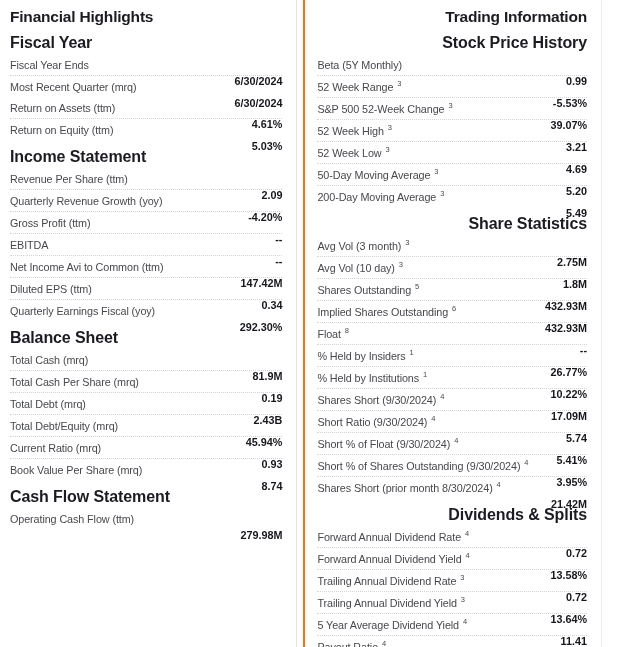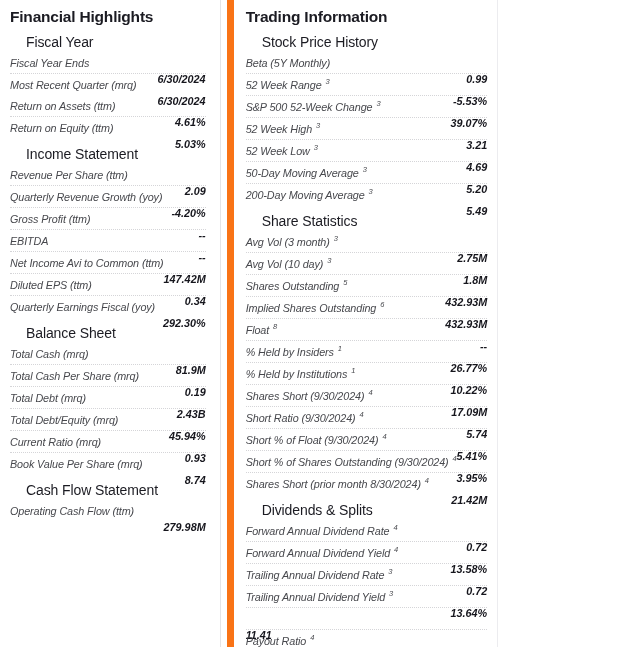--- a/index.html
+++ b/index.html
@@ -4,52 +4,51 @@
 <style>
   html,body{margin:0;padding:0;background:#ffffff;}
   body{
     width:624px;height:647px;overflow:hidden;
     font-family:"Liberation Sans","DejaVu Sans",sans-serif;
     color:#16161d;
     -webkit-font-smoothing:antialiased;
   }
   .page{
     display:flex;
-    width:498px;height:647px;
+    width:602px;height:647px;
     box-sizing:border-box;
     border-right:1px solid #ececef;
   }
   .col{
     box-sizing:border-box;
     width:312px;
     padding:6px 14px 4px 10px;
   }
   .col.left{border-right:1px solid #e4e4e7;}
-  .col.right{border-left:7px solid #f97316;margin-left:6px;padding-left:12px;}
+  .col.right{border-left:2px solid #f97316;margin-left:6px;padding-left:12px;text-align:right;}
   .col-title{
     margin:2px 0 7px 0;
     font-size:15.5px;
     font-weight:700;
     letter-spacing:-0.2px;
     color:#1b1b22;
   }
   .section-title{
-    margin:8px 0 2px 16px;
-    font-size:14px;
-    font-weight:400;
+    margin:8px 0 2px 0;
+    font-size:16px;
+    font-weight:700;
     letter-spacing:-0.1px;
     color:#1b1b22;
   }
   .row{
     display:flex;
     justify-content:space-between;
     align-items:center;
     height:19px;
     padding:1px 0;
-    font-style:italic;
   }
   .row + .row{border-top:1px dotted #d5d5d8;}
   .label{
     font-size:10.8px;
     color:#47484d;
     letter-spacing:-0.1px;
     white-space:nowrap;
   }
   .label sup{
     font-size:7.5px;
@@ -257,20 +256,21 @@
           </div>
           <div class="row">
             <span class="label">Trailing Annual Dividend Rate <sup>3</sup></span>
             <span class="value">0.72</span>
           </div>
           <div class="row">
             <span class="label">Trailing Annual Dividend Yield <sup>3</sup></span>
             <span class="value">13.64%</span>
           </div>
           <div class="row">
+            <span class="label">5 Year Average Dividend Yield <sup>4</sup></span>
             <span class="value">11.41</span>
           </div>
           <div class="row">
             <span class="label">Payout Ratio <sup>4</sup></span>
             <span class="value">211.76%</span>
           </div>
           <div class="row"></div>
         </section>
       </div>
   </div>

